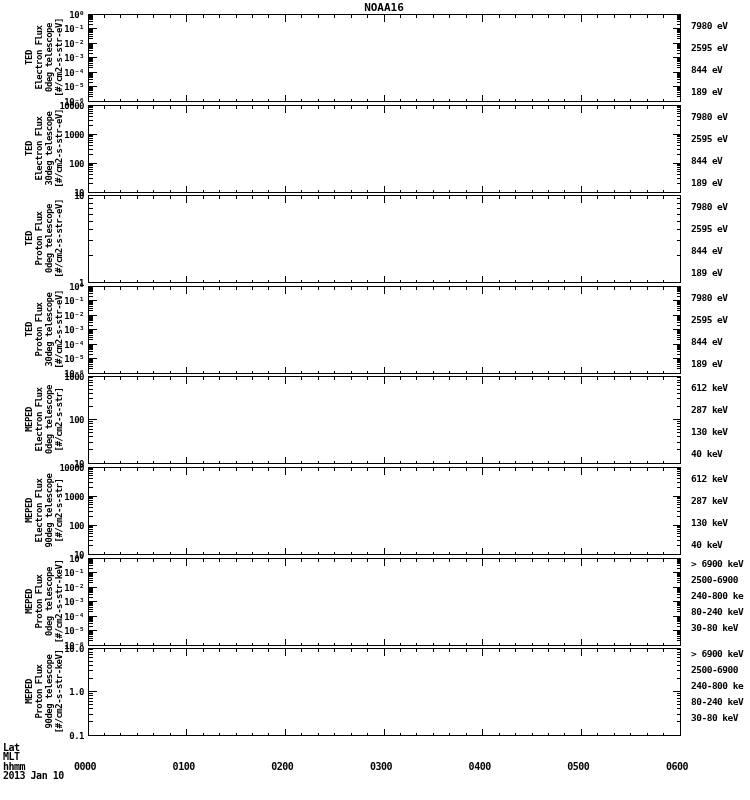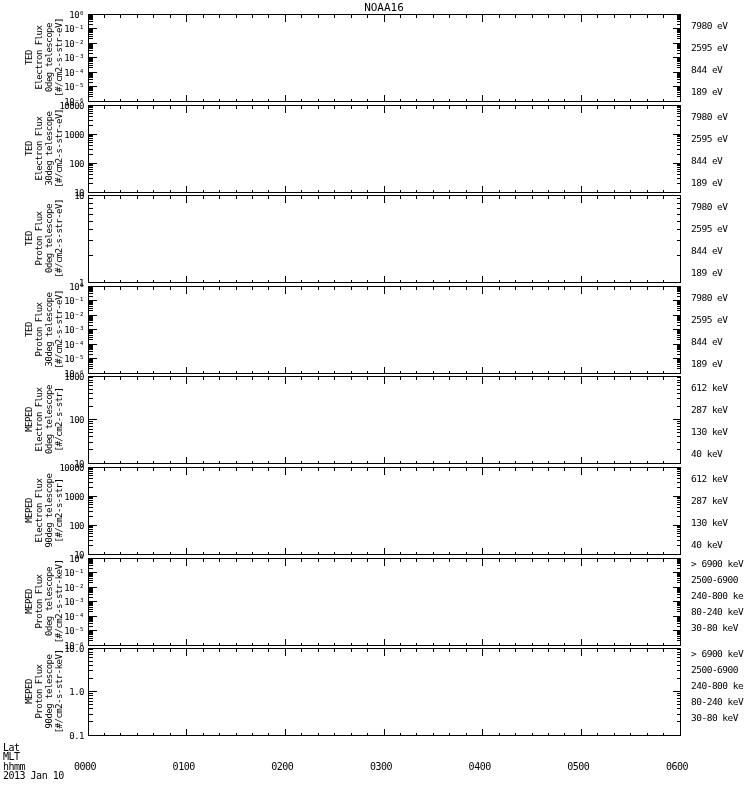--- a/index.html
+++ b/index.html
@@ -1,18 +1,18 @@
 <!DOCTYPE html>
 <html><head>
 <meta charset="utf-8">
 <style>
   html,body{margin:0;padding:0;background:#ffffff;}
   body{width:750px;height:800px;overflow:hidden;}
   svg text{font-family:"DejaVu Sans Mono","Liberation Mono",monospace;fill:#000;}
-  .chart-wrap{width:648px;height:800px;}
+  .chart-wrap{width:648px;height:800px;font-weight:bold;}
 </style>
 </head>
 <body>
 
 <div class="chart-wrap">
   <svg id="chart" width="750" height="800" viewBox="0 0 750 800">
     <text x="384" y="11" text-anchor="middle" font-size="11">NOAA16</text>
     <g id="panels">
         <g>
           <rect x="88.5" y="14.5" width="592" height="87" fill="#fff" stroke="#000" stroke-width="1" shape-rendering="crispEdges"></rect>

